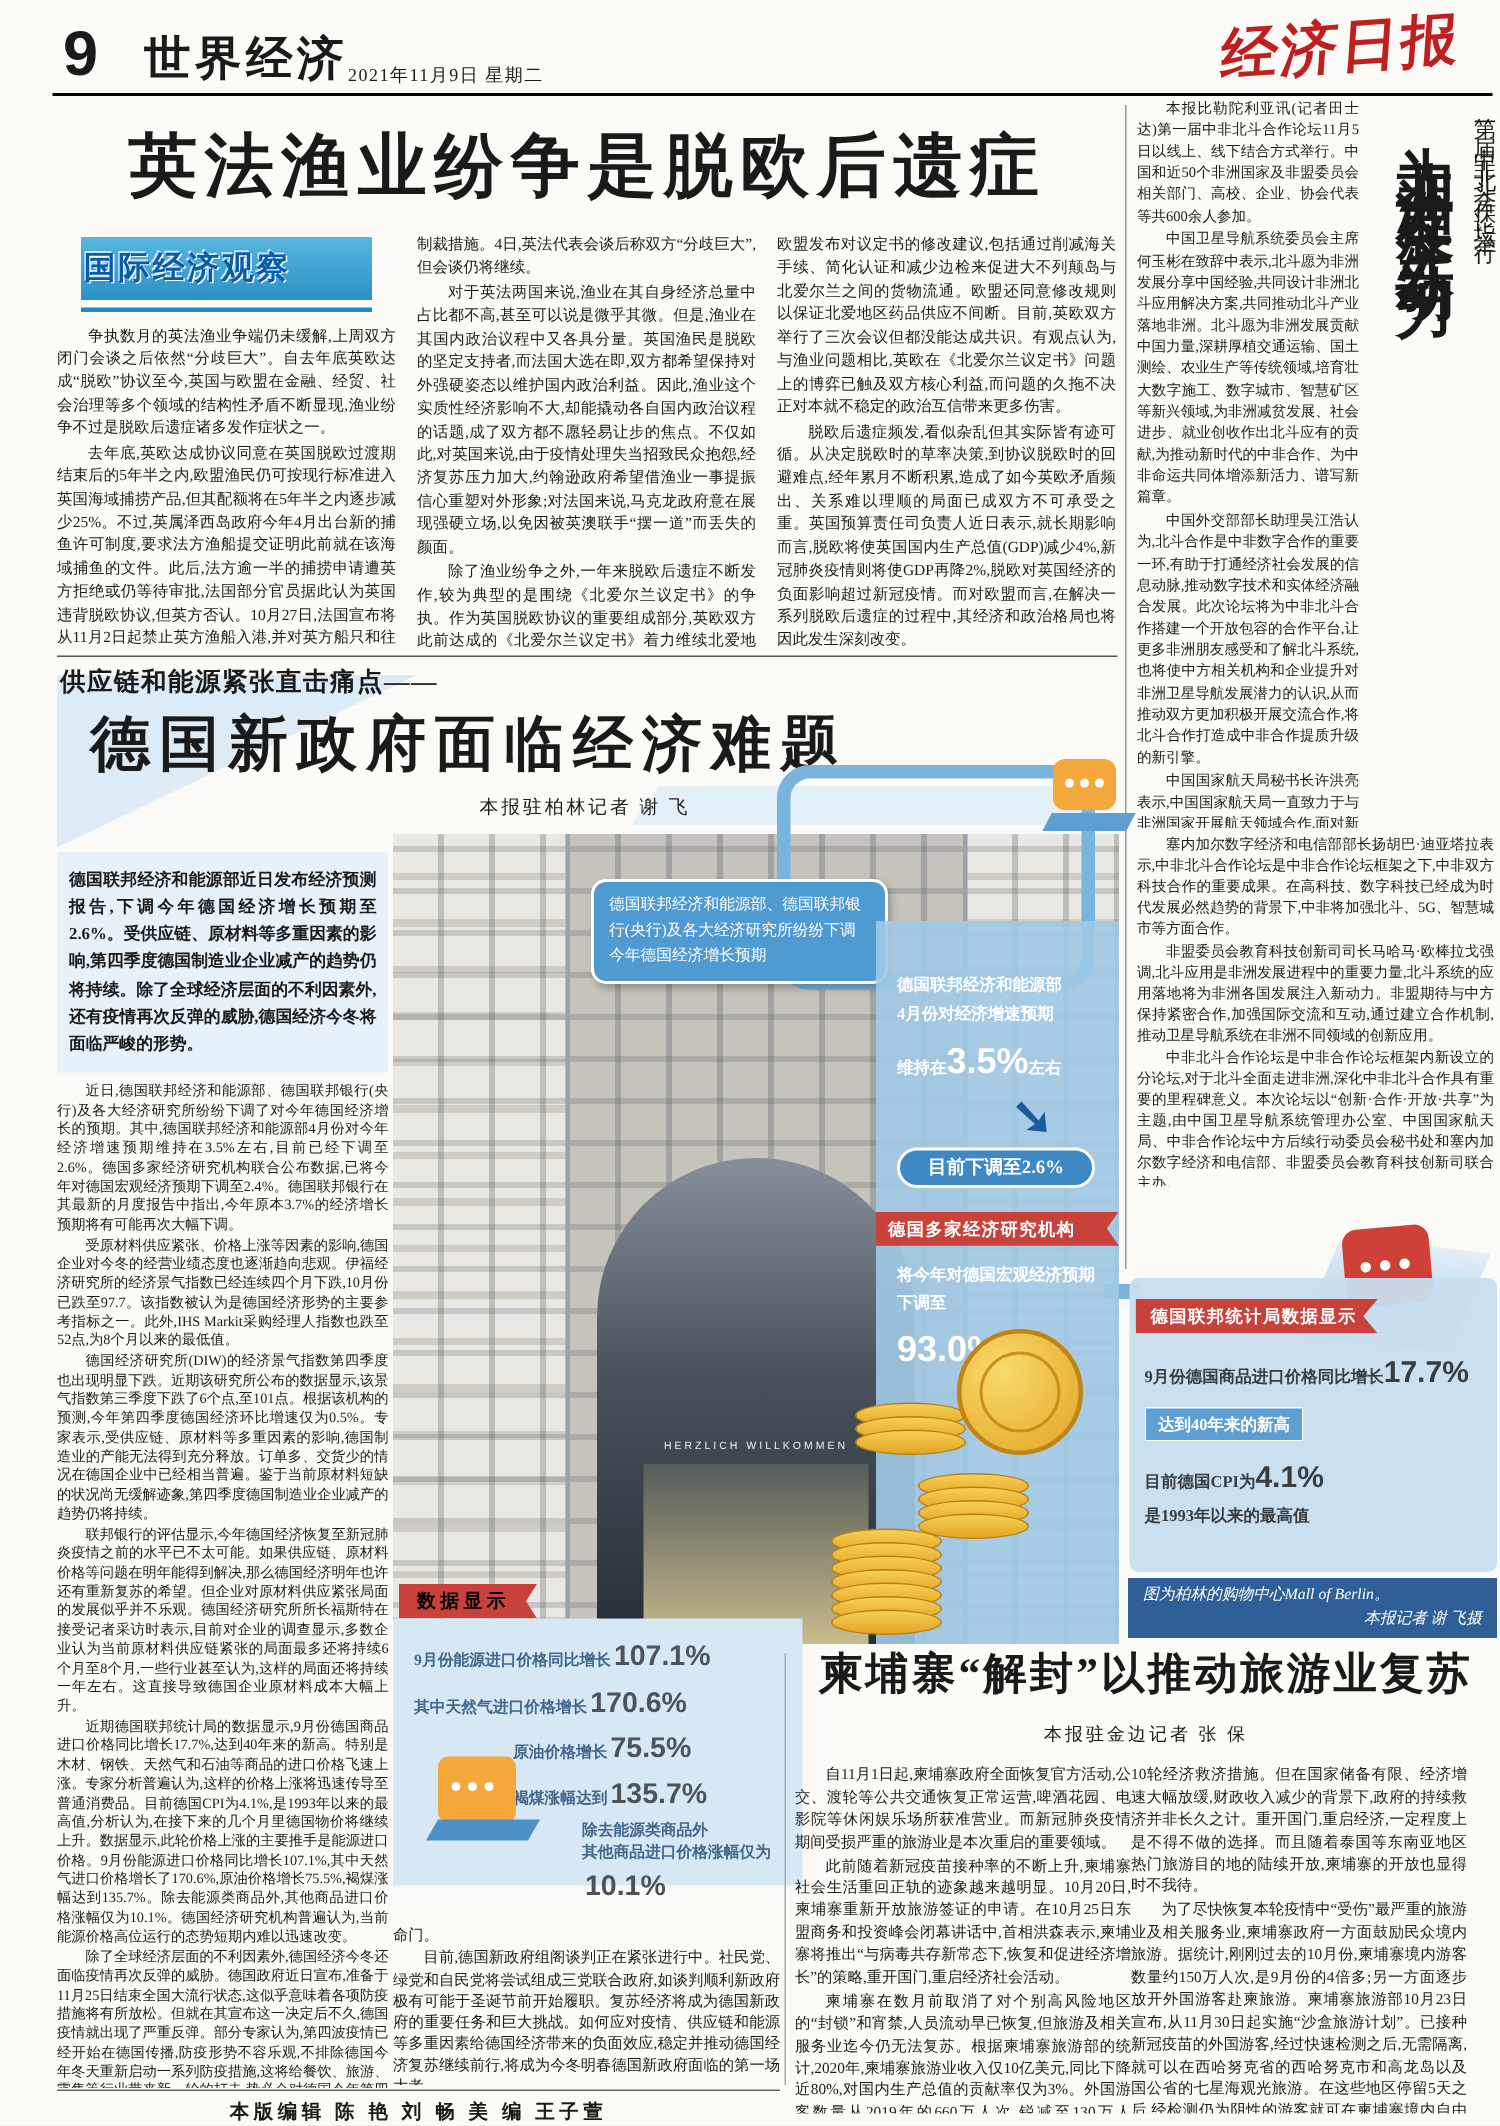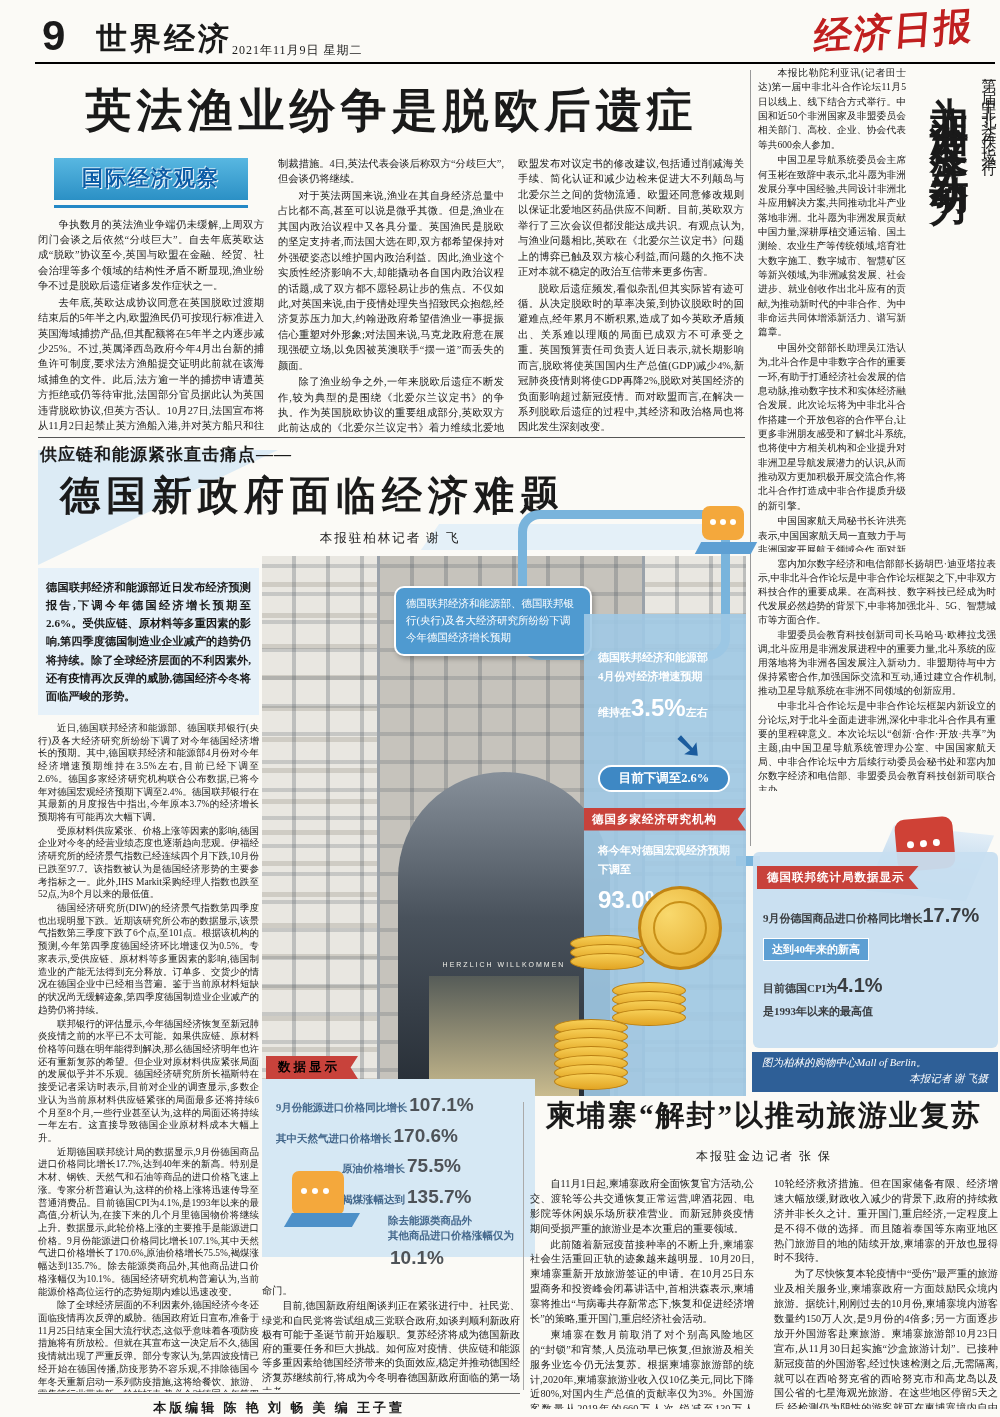--- a/index.html
+++ b/index.html
@@ -15,21 +15,21 @@
   .hdr-date{position:absolute;left:232px;top:42px;font-size:12px;letter-spacing:1px}
   .masthead{position:absolute;right:26px;top:6px;font-size:38px;font-weight:bold;color:#c01f1f;transform:rotate(-4deg) skewX(-8deg);font-family:"DejaVu Serif",serif;letter-spacing:2px}
   .hdr-rule{position:absolute;left:35px;top:62px;width:960px;border-top:2.5px solid #000}
 
   
   .fish{position:absolute;left:38px;top:72px;width:707px}
   .fish-headline{font-size:46px;font-weight:900;text-align:center;letter-spacing:5px;margin:8px 0 14px}
   .fish-cols{display:flex;gap:14px}
   .fish-col{width:226px;font-size:10.3px;line-height:1.5;text-align:justify;height:278px;overflow:hidden}
   .obs-wrap{border-bottom:3px solid #2488c6;padding-bottom:5px;margin:2px 16px 9px}
-  .obs-label{background:linear-gradient(180deg,#58b7e1,#2b90c5);color:#0b5ca6;font-weight:900;font-size:21px;text-align:center;padding:5px 2px;letter-spacing:2px;text-shadow:1px 1px 0 rgba(255,255,255,.95),-1px -1px 0 rgba(255,255,255,.7)}
+  .obs-label{background:linear-gradient(180deg,#58b7e1,#2b90c5);color:#0b5ca6;font-weight:900;font-size:21px;padding:5px 2px;letter-spacing:2px;text-shadow:1px 1px 0 rgba(255,255,255,.95),-1px -1px 0 rgba(255,255,255,.7)}
   .fish-rule{position:absolute;left:38px;top:437px;width:707px;border-top:1.5px solid #555}
 
   
   .vr1{position:absolute;left:750px;top:70px;height:776px;border-left:1px solid #999}
   .vr2{position:absolute;left:523px;top:1102px;height:288px;border-left:1px solid #aaa}
 
   
   .bd{position:absolute;left:758px;top:66px;width:238px}
   .bd-top{display:flex}
   .bd-body-top{width:148px;height:486px;overflow:hidden;font-size:9.7px;line-height:1.48;text-align:justify}
@@ -100,21 +100,21 @@
   .bignum2{font-size:20px;font-family:"Liberation Sans",sans-serif}
   .ds-badge{position:absolute;left:10px;top:86px;background:#5d9fd3;color:#fff;font-size:11px;font-weight:bold;padding:3px 8px;border:1px solid #fff}
   .ds-cpi{position:absolute;left:10px;top:116px;font-size:11px;font-weight:bold;color:#3a3d40;line-height:1.7}
   .caption{position:absolute;left:752px;top:1052px;width:246px;height:40px;background:#2e5f97;color:#fff;font-size:10.5px;padding:4px 10px;font-style:italic}
   .caption .cr{text-align:right;margin-top:2px}
 
   
   .kh{position:absolute;left:530px;top:1096px;width:468px}
   .kh-headline{font-size:29px;font-weight:900;text-align:center;letter-spacing:2px}
   .kh-byline{text-align:center;font-size:12px;margin:12px 0 12px;letter-spacing:2px}
-  .kh-cols{display:flex;gap:20px}
+  .kh-cols{display:flex;}
   .kh-col{width:224px;font-size:10.2px;line-height:1.46;text-align:justify;height:232px;overflow:hidden}
 </style>
 </head>
 <body>
 
 <div class="page">
 
   <div class="hdr-num">9</div>
   <div class="hdr-sec">世界经济</div>
   <div class="hdr-date">2021年11月9日 星期二</div>

